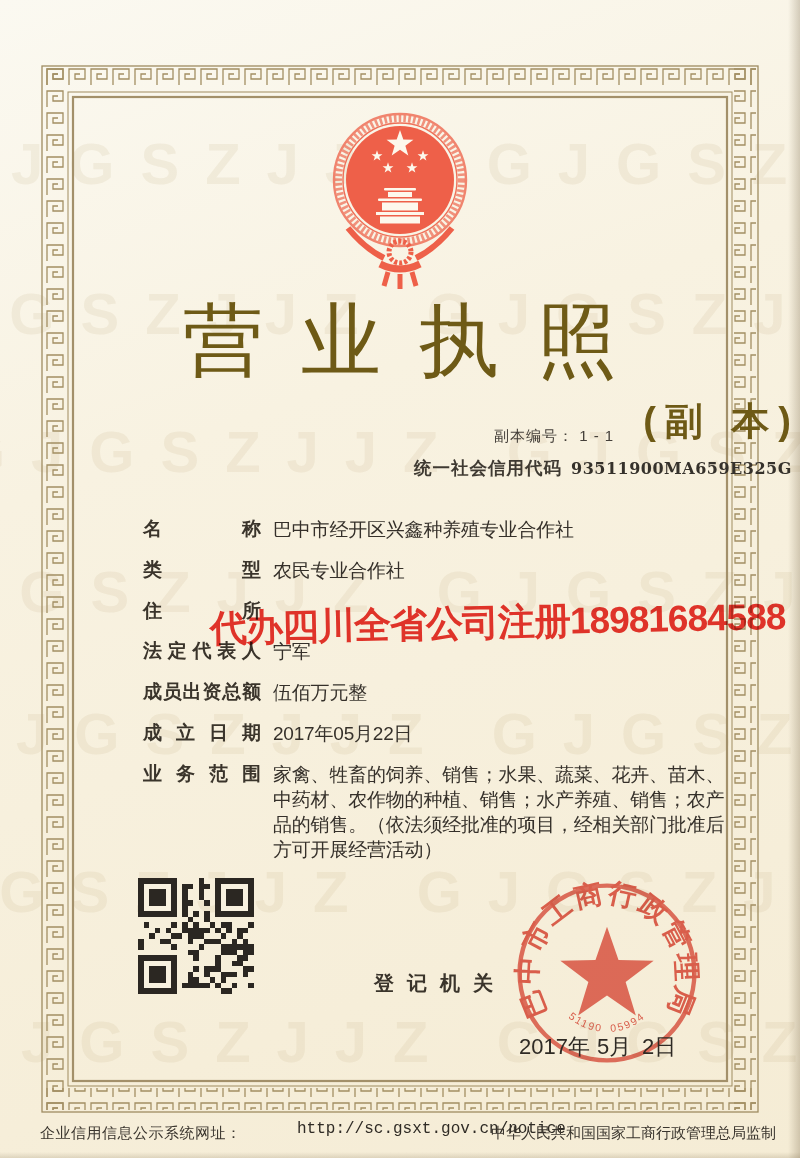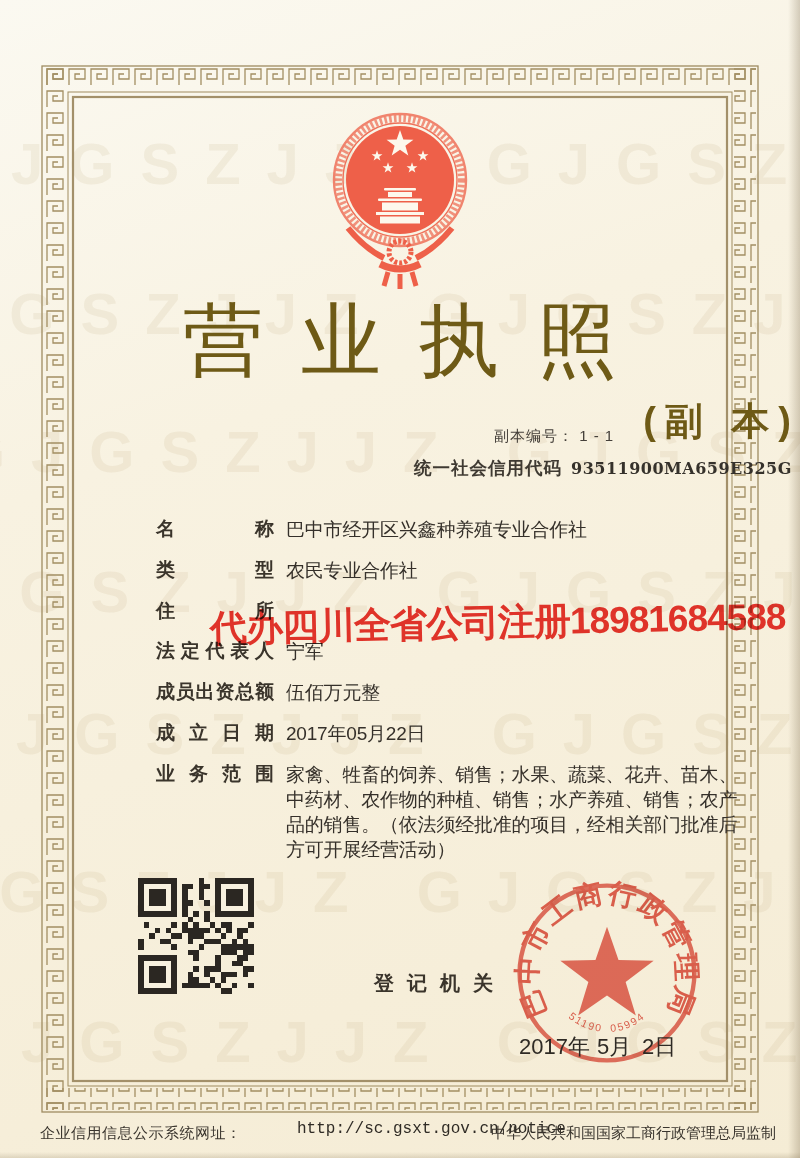--- a/index.html
+++ b/index.html
@@ -19,21 +19,21 @@
         font-size:80px;font-weight:400;color:#6e5a16;letter-spacing:38px;text-indent:38px;
         font-family:"Liberation Serif","DejaVu Serif",serif;}
   .subtitle{position:absolute;left:0;top:396px;width:100%;text-align:right;
         font-size:38px;font-weight:800;color:#6e5a16;letter-spacing:9px;text-indent:9px;}
   .copy-no{position:absolute;left:494px;top:427px;font-size:15px;color:#45403a;letter-spacing:1px;}
   .credit{position:absolute;left:414px;top:456px;display:flex;align-items:baseline;gap:9px;}
   .credit .lbl{font-size:17.5px;font-weight:700;color:#3f3a32;letter-spacing:1px;}
   .credit .val{font-size:16px;font-weight:600;color:#35312b;
         font-family:"DejaVu Serif","Liberation Serif",serif;letter-spacing:.5px;}
   .fields{position:absolute;left:143px;top:517px;width:600px;}
-  .f-row{display:flex;margin-bottom:16px;align-items:flex-start;margin-left:13px;}
+  .f-row{display:flex;margin-bottom:16px;align-items:flex-start;}
   .f-label{flex:0 0 118px;font-size:19px;font-weight:700;color:#3a342b;
         text-align:justify;text-align-last:justify;margin-right:12px;line-height:24px;}
   .f-value{font-size:19px;color:#35302a;line-height:25px;max-width:452px;letter-spacing:-.2px;}
   .overlay-ad{position:absolute;left:210px;top:598px;white-space:nowrap;
         font-size:37px;font-weight:800;transform:rotate(-1.2deg);
         mix-blend-mode:multiply;opacity:.92;letter-spacing:-1px;}
   .qr{position:absolute;left:138px;top:878px;width:116px;height:116px;}
   .registry-label{position:absolute;left:374px;top:970px;font-size:20px;font-weight:600;
         color:#3a342b;letter-spacing:13px;white-space:nowrap;}
   .seal{position:absolute;left:512px;top:878px;mix-blend-mode:multiply;opacity:.88;}

